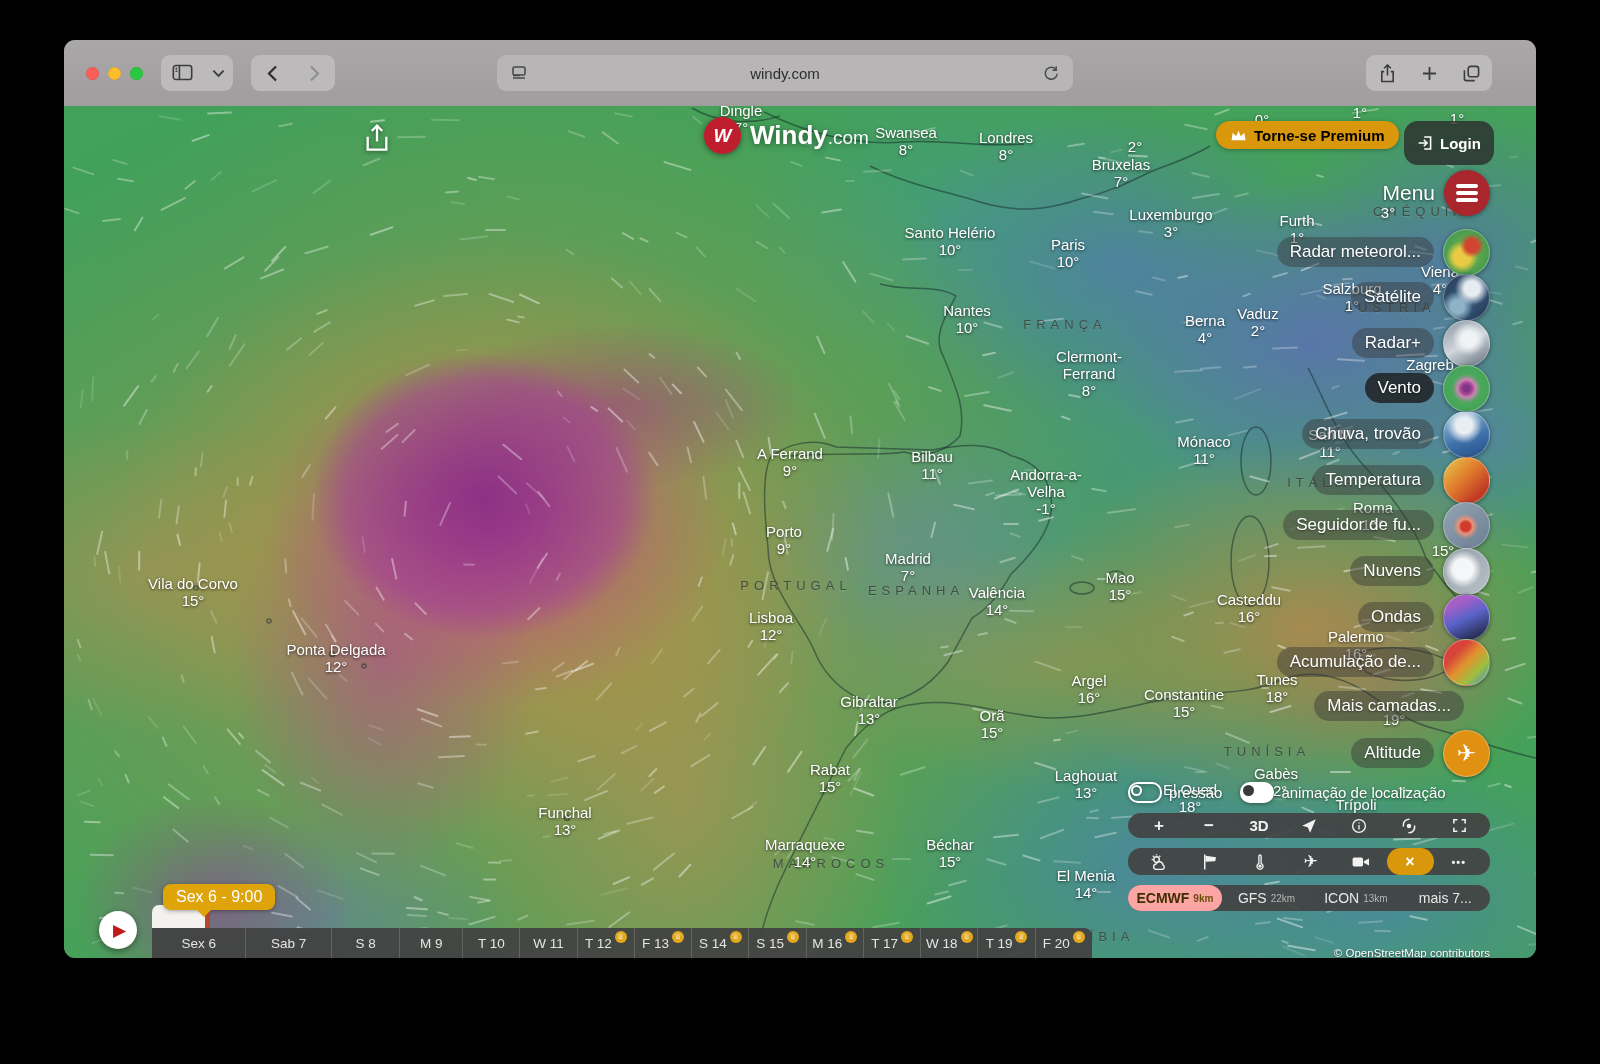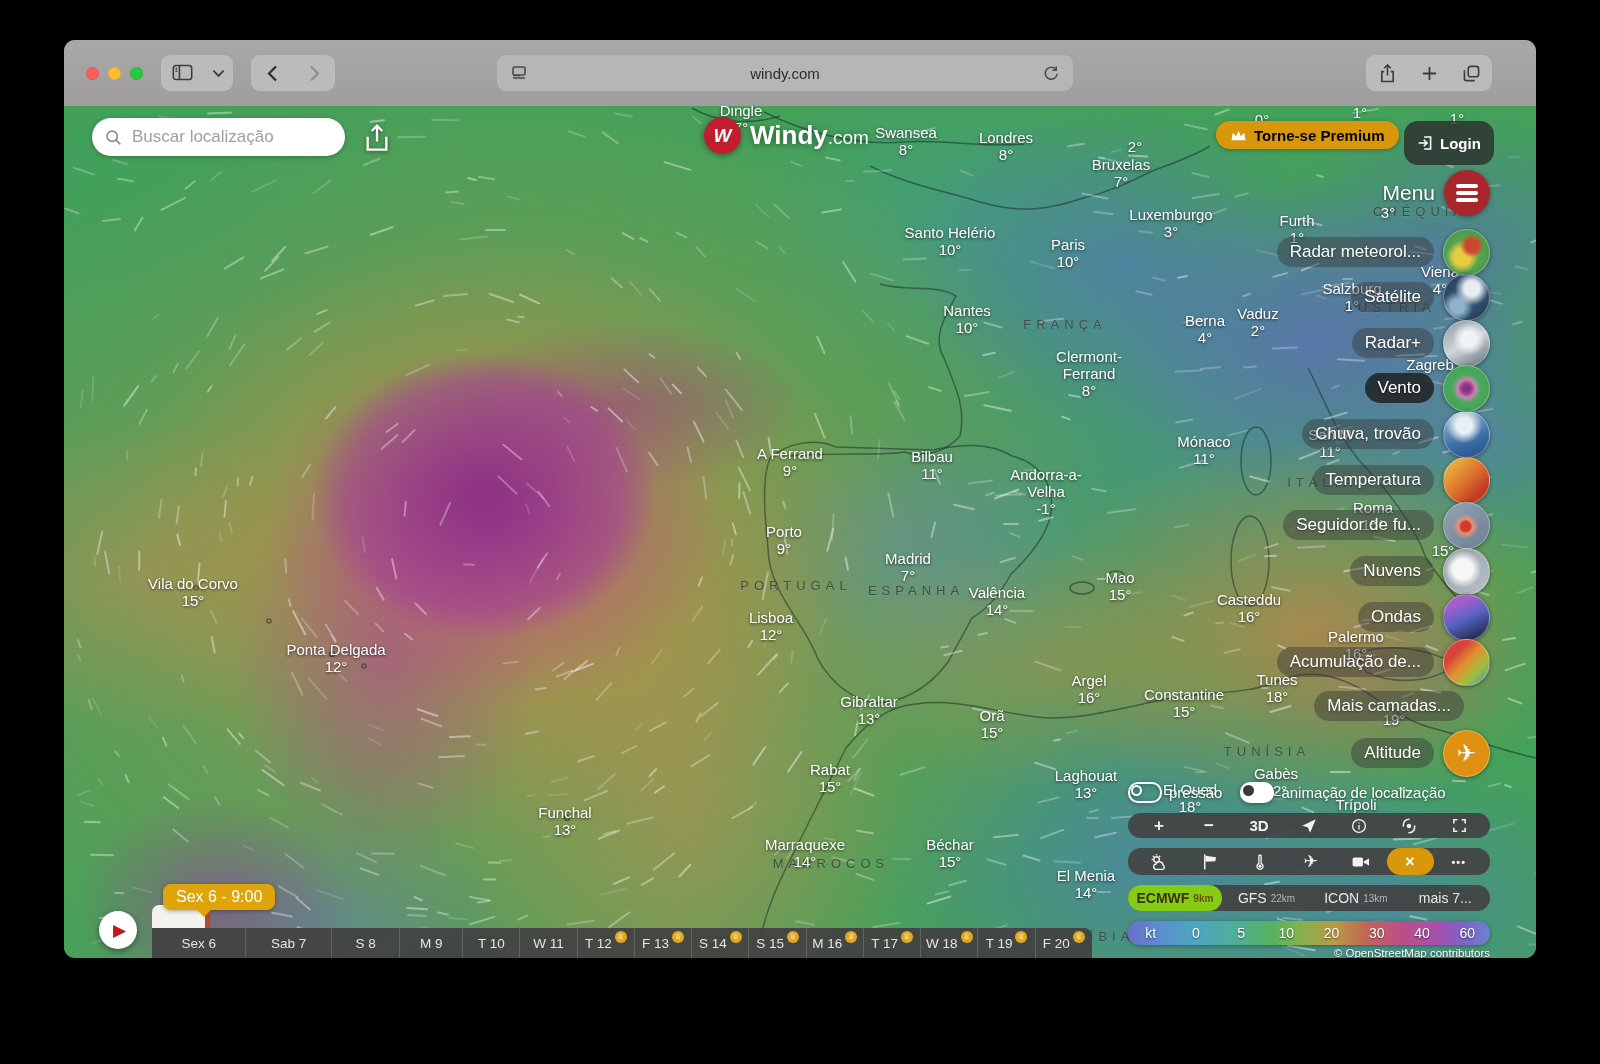--- a/index.html
+++ b/index.html
@@ -117,21 +117,21 @@
   .cbtn{flex:1;height:100%;display:flex;align-items:center;justify-content:center;color:#f2f2f2;}
   .cbtn.txt{font-size:15px;font-weight:bold;}
   .cbtn.glyph{font-size:17px;font-weight:bold;}
   .cbtn.acc{flex:none;width:47px;background:#d9980b;border-radius:14px;height:27px;color:#fff;font-size:16px;}
   .cbtn.more{letter-spacing:1px;font-size:11px;}
   .modelbar{position:absolute;left:1064px;top:779px;width:362px;height:26px;background:rgba(66,66,66,.92);
     border-radius:14px;display:flex;align-items:center;}
   .model{flex:1;display:flex;align-items:baseline;justify-content:center;gap:4px;color:#e8e8e8;
     font-size:14px;height:100%;align-items:center;}
   .model .mr{font-size:10px;color:#b5b5b5;}
-  .model.mactive{background:#84cc16;border-radius:14px;color:#402d00;font-weight:bold;flex:1.05;}
+  .model.mactive{background:#fca5a5;border-radius:14px;color:#402d00;font-weight:bold;flex:1.05;}
   .model.mactive .mr{color:#6b4d07;}
   .scalebar{position:absolute;left:1064px;top:815px;width:362px;height:24px;border-radius:12px;
     display:flex;align-items:center;color:#fff;font-size:14px;text-shadow:0 1px 2px rgba(0,0,0,.55);
     background:linear-gradient(90deg,#6a70c8 0%,#5b8ed0 9%,#4da6c0 19%,#4fae9a 29%,#57b35f 40%,#86b14b 48%,#b99a47 57%,#c06a55 65%,#bb4f86 75%,#a94fae 85%,#7c64c4 93%,#6b83cf 100%);
     box-shadow:0 1px 4px rgba(0,0,0,.35);}
   .stick{flex:1;text-align:center;}
   .copyright{position:absolute;right:46px;top:841px;color:#fff;font-size:11.5px;
     text-shadow:0 1px 2px rgba(0,0,0,.6);}
   
   .playbtn{position:absolute;left:35px;top:805px;width:38px;height:38px;border-radius:50%;background:#fff;
@@ -1018,27 +1018,20 @@
         </div>
         <div class="city" style="left: 1022px; top: 761px;">
           <div class="cn">El Menia</div>
           <div class="ct">14°</div>
         </div>
         <div class="city" style="left: 1292px; top: 690px;">
           <div class="cn">Trípoli</div>
         </div>
       </div>
 
-    <div class="srch">
-      <svg width="17" height="17" viewBox="0 0 20 20" fill="none" stroke="#8a8f94" stroke-width="2">
-          <circle cx="8.5" cy="8.5" r="6"></circle>
-          <line x1="13" y1="13" x2="18" y2="18"></line>
-        </svg>
-      <input placeholder="Buscar localização" style="">
-    </div>
     <div class="upld">
       <svg width="26" height="28" viewBox="0 0 22 24" fill="none" stroke="#fff" stroke-width="2">
           <path d="M11 15 V2 M6.5 6 L11 1.5 L15.5 6"></path>
           <path d="M3 11 V22 H19 V11"></path>
         </svg>
     </div>
     <div class="logo">
       <span class="lc">W</span>
       <span><span class="lt">Windy</span><span class="ls">.com</span></span>
     </div>
@@ -1203,30 +1196,20 @@
           <span class="mr">22km</span>
         </div>
         <div class="model">
           <span class="mn">ICON</span>
           <span class="mr">13km</span>
         </div>
         <div class="model">
           <span class="mn">mais 7...</span>
         </div>
       </div>
-    <div class="scalebar" id="scalebar">
-        <span class="stick">kt</span>
-        <span class="stick">0</span>
-        <span class="stick">5</span>
-        <span class="stick">10</span>
-        <span class="stick">20</span>
-        <span class="stick">30</span>
-        <span class="stick">40</span>
-        <span class="stick">60</span>
-      </div>
     <div class="copyright">© OpenStreetMap contributors</div>
 
     <div class="playbtn">
         <span>▶</span>
       </div>
     <div class="whitecap"></div>
     <div class="tick"></div>
     <div class="ttip">
         <span>Sex 6 - 9:00</span>
       </div>

